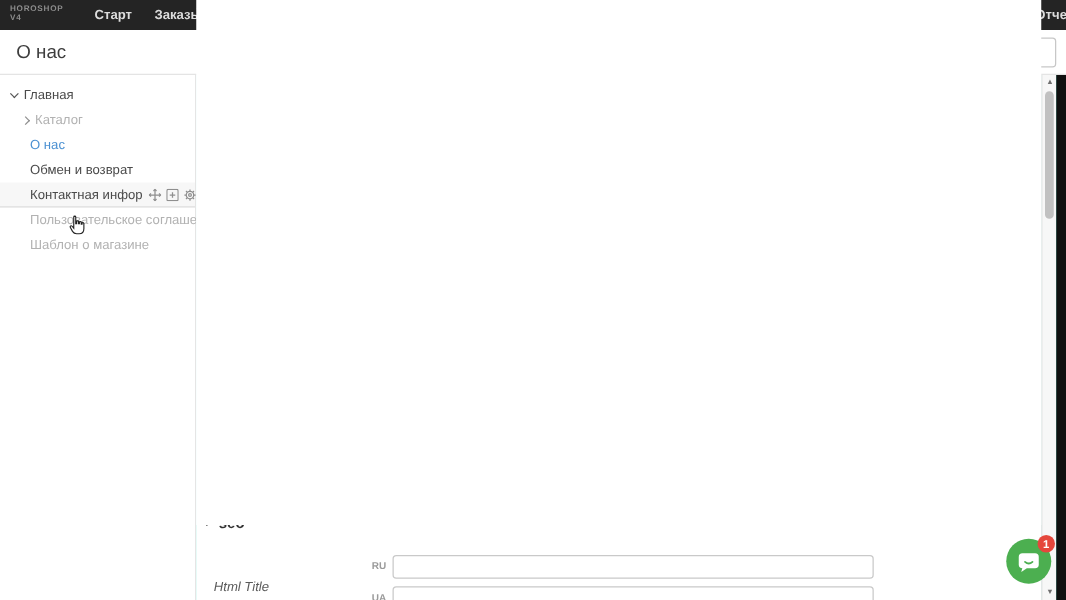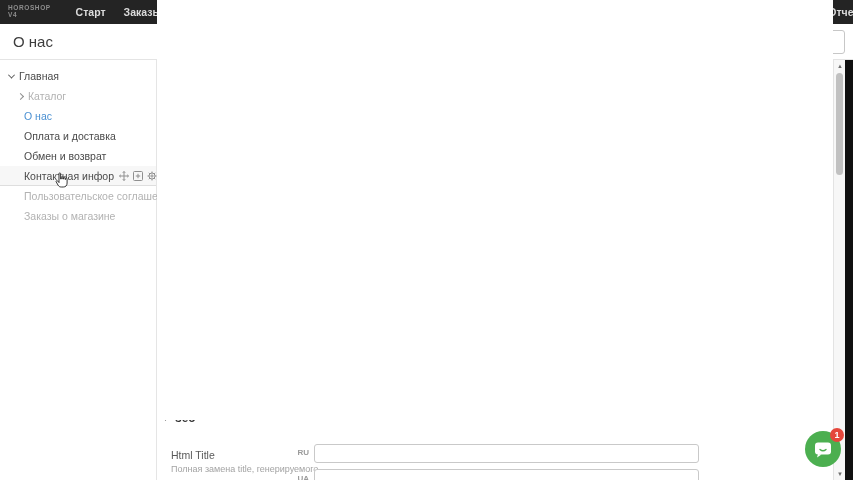--- a/index.html
+++ b/index.html
@@ -44,21 +44,21 @@
   .row-actions svg { display:block; cursor:pointer; }
 
   
   .section-header { position:absolute; left:6px; display:flex; align-items:center; gap:7px; cursor:pointer; }
   .section-header .chev-down { border-color:#3a3a3a; }
   .section-title { font-size:12px; font-weight:bold; color:#333; }
   .form-row { position:absolute; left:14px; display:flex; align-items:center; }
   .form-row.top-align { align-items:flex-start; }
   .form-label { width:114px; font-size:10.5px; color:#5a5a5a; white-space:nowrap; flex:none; }
   .label-wrap { width:114px; flex:none; }
-  .label-wrap .form-label { width:auto; margin-top:5px; }
+  .label-wrap .form-label { width:auto; margin-top:20px;font-style:italic; }
   .label-wrap .hint { font-size:9px; color:#a3a3a3; margin-top:3px; white-space:nowrap; }
   .lang { width:24px; flex:none; text-align:right; margin-right:5px; font-size:8px; font-weight:bold; color:#9b9b9b; }
   .txt-input { width:385px; height:19px; border:1px solid #c9c9c9; border-radius:3px; padding:0 7px; font-size:11px; color:#333; font-family:inherit; outline:none; }
   .select { width:127px; height:22px; border:1px solid #adadad; border-radius:3px; background:#fff; display:flex; align-items:center; padding:0 8px; cursor:pointer; }
   .select .sel-text { font-size:11px; color:#333; flex:1; white-space:nowrap; overflow:hidden; }
   .select .chev-down { border-color:#444; margin-left:4px; flex:none; }
   .link-path { font-size:11px; color:#555; margin-right:8px; }
   .mini-btn { background:#fff; border:1px solid #c9c9c9; border-radius:3px; font-size:10.5px; color:#444; padding:3px 9px; margin-right:7px; cursor:pointer; font-family:inherit; }
   .checkbox { width:13px; height:13px; border-radius:2px; cursor:pointer; }
   .checkbox.checked { background:#2677d8; border:1px solid #2677d8; color:#fff; font-size:10px; line-height:11px; text-align:center; font-weight:bold; }
@@ -132,23 +132,20 @@
       <div class="tree-item lvl1 has-chev muted">
         <span class="chev">
             <span class="chev-right"></span>
           </span>
         <span>Каталог</span>
       </div>
       <div class="tree-item lvl1 selected">
         <span>О нас</span>
       </div>
       <div class="tree-item lvl1">
-        <span>Оплата и доставка</span>
-      </div>
-      <div class="tree-item lvl1">
         <span>Обмен и возврат</span>
       </div>
       <div class="tree-item lvl1 hovered">
         <span>Контактная инфор</span>
         <span class="row-actions">
           <svg width="10" height="10" viewBox="0 0 10 10" stroke="#8f8f8f" stroke-width="1" fill="none">
             <path d="M5 0.5 V9.5 M0.5 5 H9.5"></path>
             <path d="M3.8 1.8 L5 0.5 L6.2 1.8 M3.8 8.2 L5 9.5 L6.2 8.2 M1.8 3.8 L0.5 5 L1.8 6.2 M8.2 3.8 L9.5 5 L8.2 6.2"></path>
           </svg>
           <svg width="10" height="10" viewBox="0 0 10 10" stroke="#8f8f8f" stroke-width="1" fill="none">
@@ -163,21 +160,21 @@
           <svg width="9" height="10" viewBox="0 0 9 10" stroke="#8f8f8f" stroke-width="1" fill="none">
             <path d="M1.5 2.5 H7.5 V8.5 A1 1 0 0 1 6.5 9.5 H2.5 A1 1 0 0 1 1.5 8.5 Z"></path>
             <path d="M0.5 2.5 H8.5 M3.2 2.5 V1 H5.8 V2.5"></path>
           </svg>
         </span>
       </div>
       <div class="tree-item lvl1 muted">
         <span>Пользовательское соглашение</span>
       </div>
       <div class="tree-item lvl1 muted">
-        <span>Заказы о магазине</span>
+        <span>Шаблон о магазине</span>
       </div>
     </div>
 
     <div class="main">
 
       <div class="section-header" style="top:20px;">
         <span class="chev-down"></span>
         <span class="section-title">common</span>
       </div>
 

